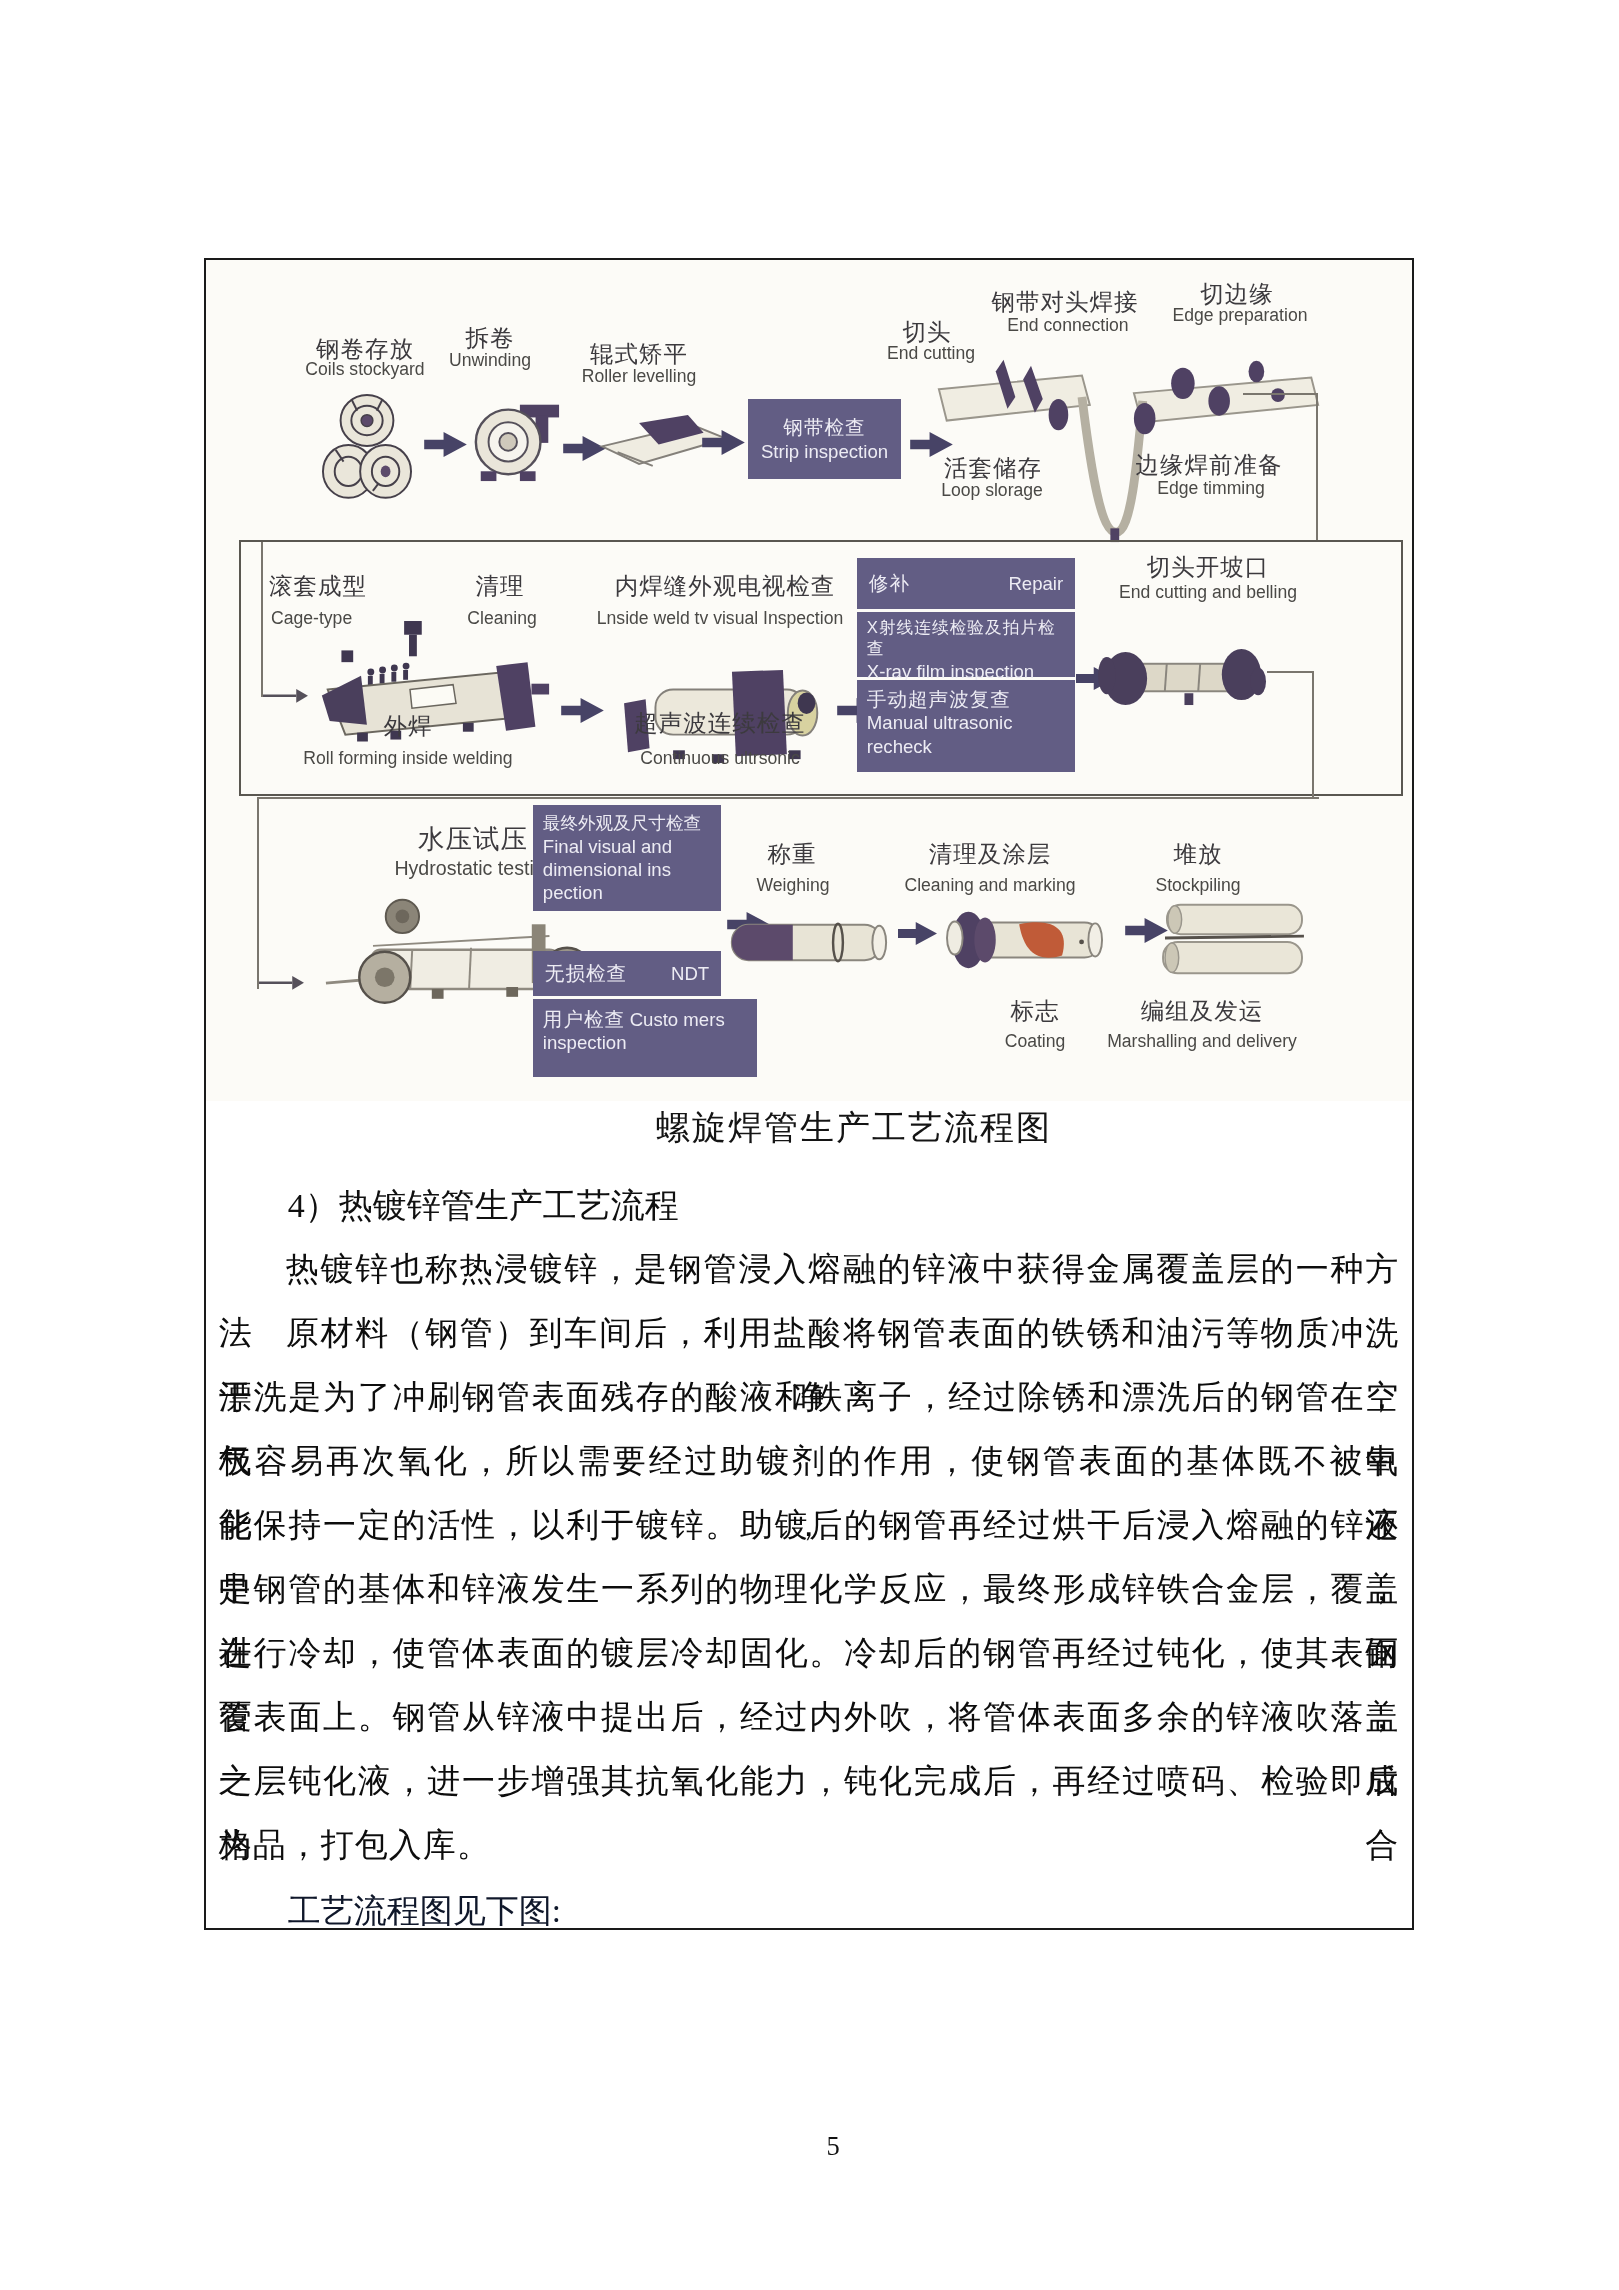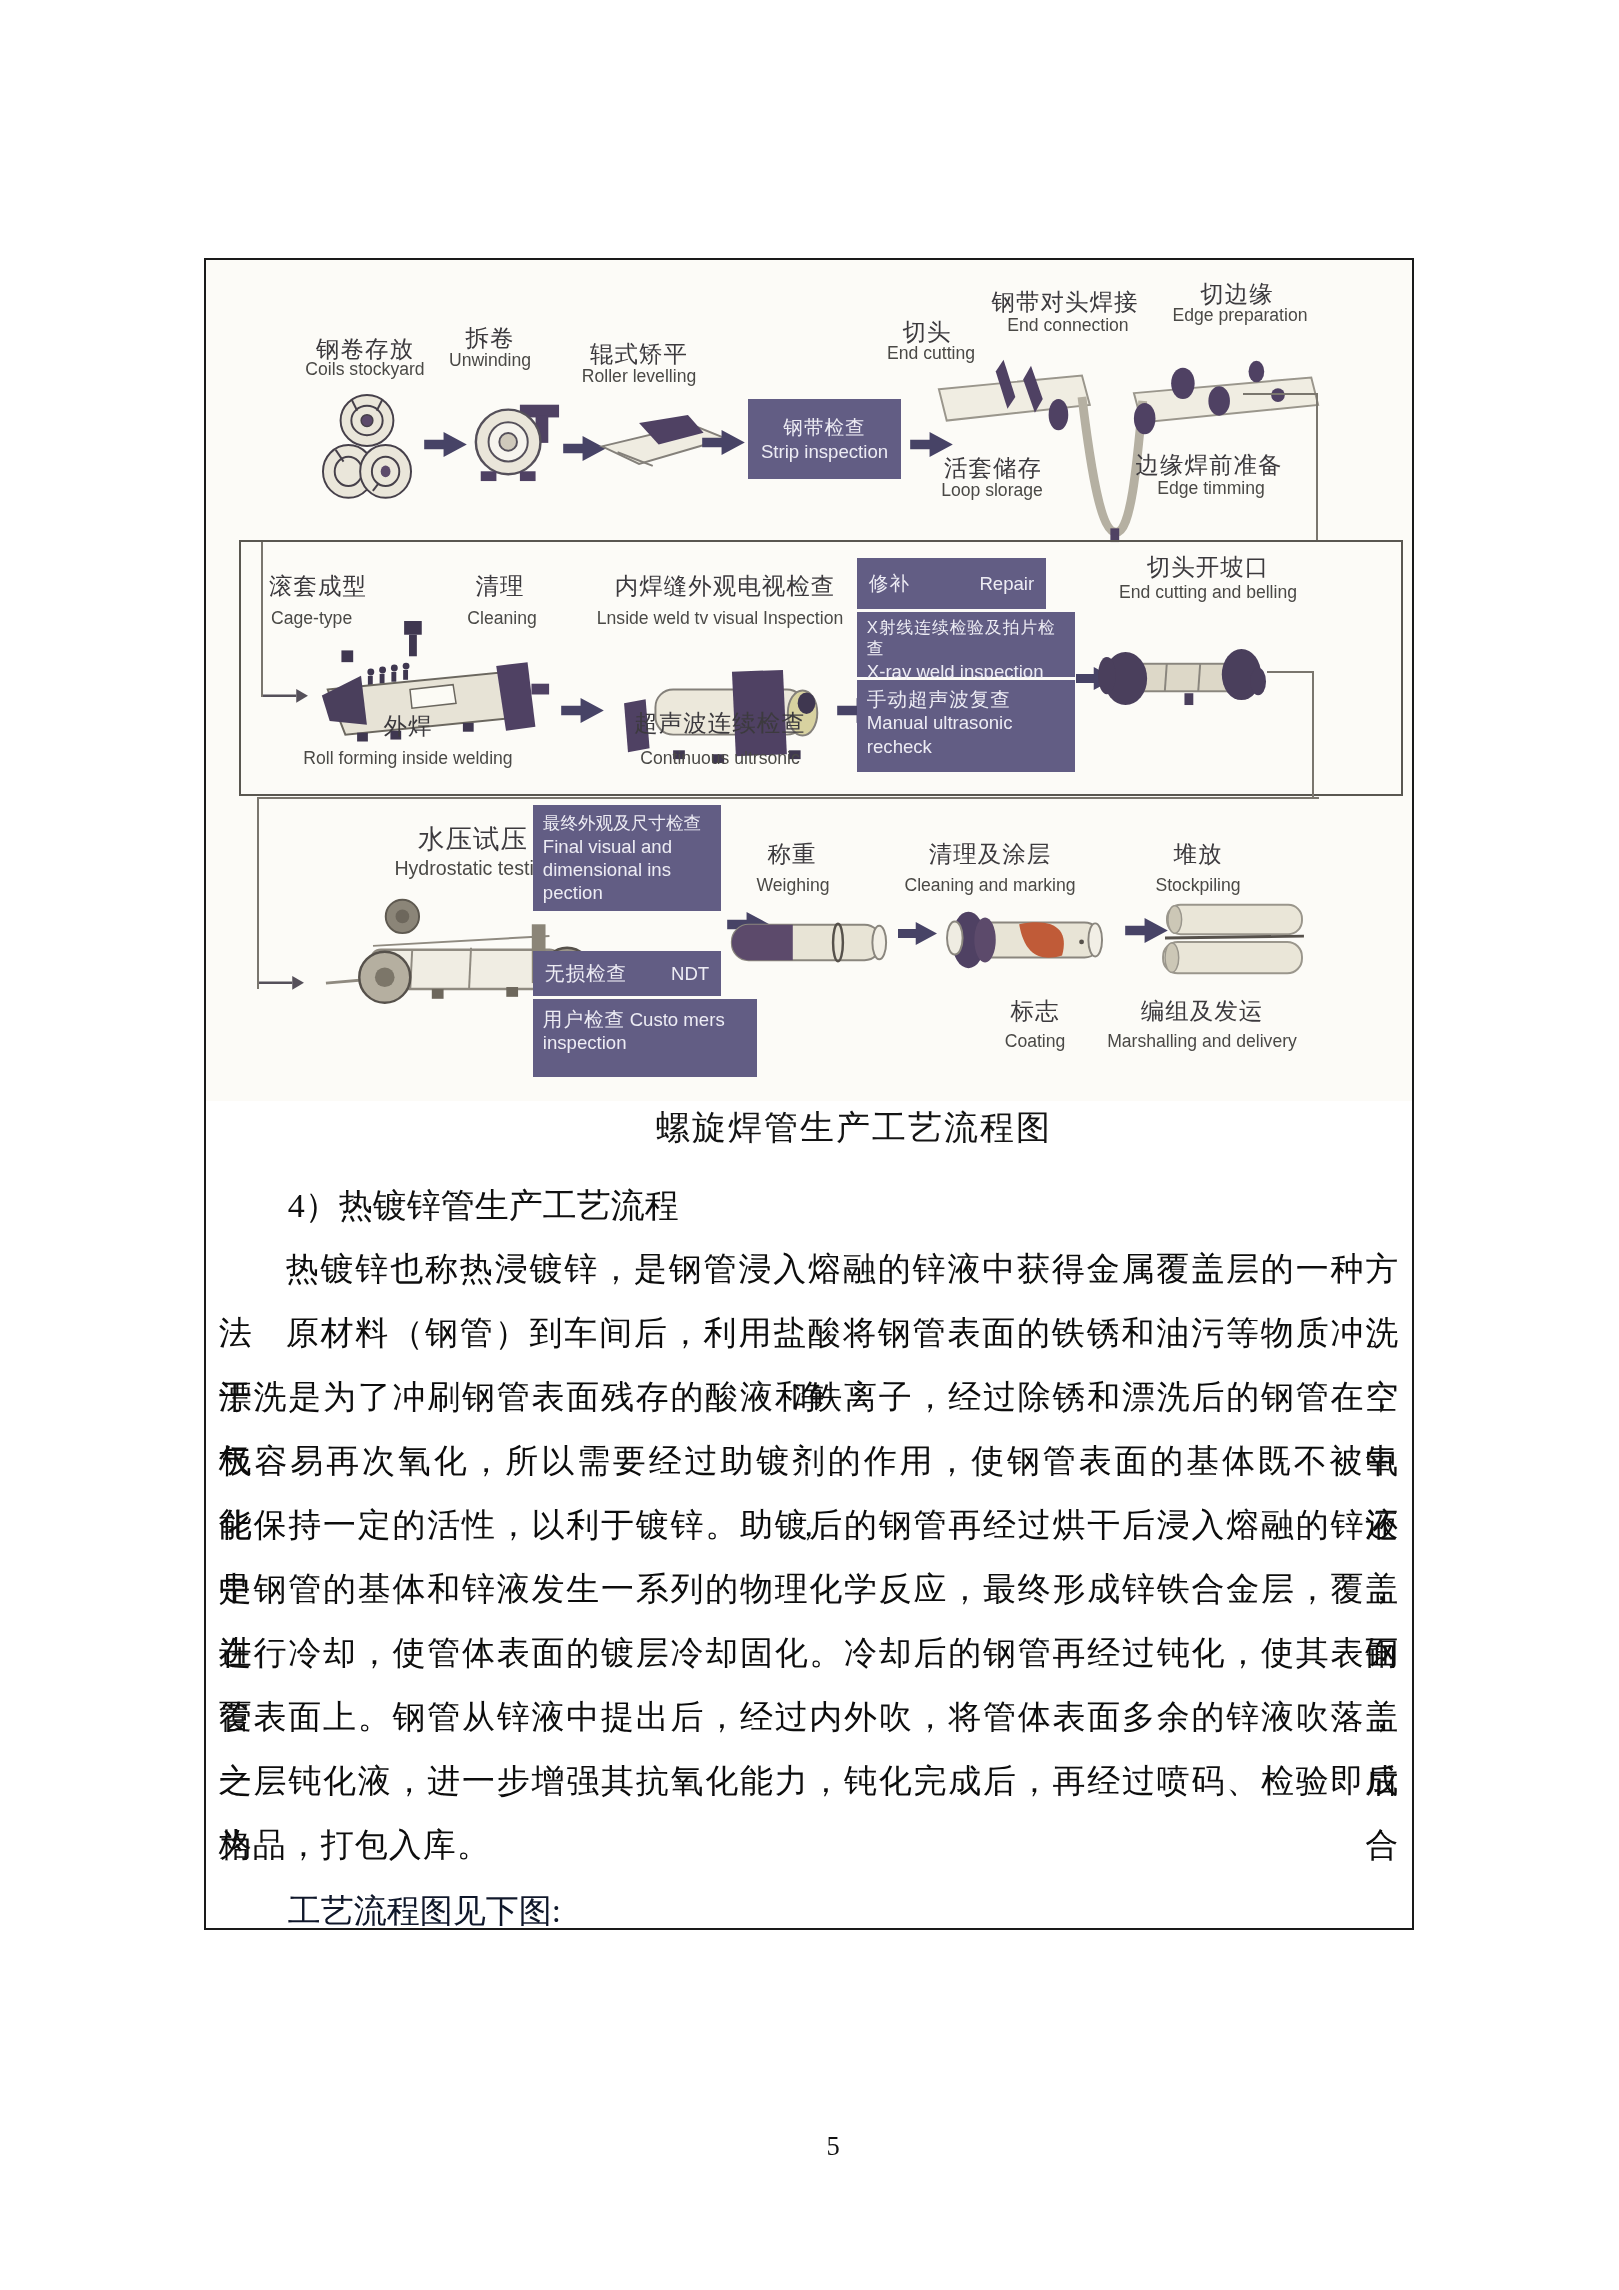--- a/index.html
+++ b/index.html
@@ -192,27 +192,27 @@
       <div class="abs zh cx" style="left:202px;top:450px;">外焊</div>
       <div class="abs en cx" style="left:202px;top:488px;">Roll forming inside welding</div>
 
       <div class="abs zh cx" style="left:514px;top:447px;">超声波连续检查</div>
       <div class="abs en cx" style="left:514px;top:488px;">Continuous ultrsonic</div>
 
       <svg class="abs icon" style="left:631px;top:435px;" width="43" height="31" viewBox="0 0 44 32">
         <polygon points="0,11 20,11 20,3 44,16 20,29 20,21 0,21" fill="#474366"></polygon>
       </svg>
 
-      <div class="pbox pbox-split" style="left:651px;top:298px;width:189px;height:51px;">
+      <div class="pbox pbox-split" style="left:651px;top:298px;width:218px;height:51px;">
         <span class="bzh">修补</span>
         <span class="ben">Repair</span>
       </div>
       <div class="pbox" style="left:651px;top:352px;width:218px;height:65px;padding:5.9px 9.8px;">
         <div class="bzh" style="font-size:16.7px;">X射线连续检验及拍片检查</div>
-        <div class="ben">X-ray weld inspection</div>
+        <div class="ben">X-ray film inspection</div>
       </div>
       <div class="pbox" style="left:651px;top:420px;width:218px;height:92px;padding:6.9px 9.8px;">
         <div class="bzh">手动超声波复查</div>
         <div class="ben" style="white-space:normal;">Manual ultrasonic recheck</div>
       </div>
 
       <svg class="abs icon" style="left:870px;top:404px;" width="39" height="29" viewBox="0 0 44 32">
         <polygon points="0,11 20,11 20,3 44,16 20,29 20,21 0,21" fill="#474366"></polygon>
       </svg>
 

